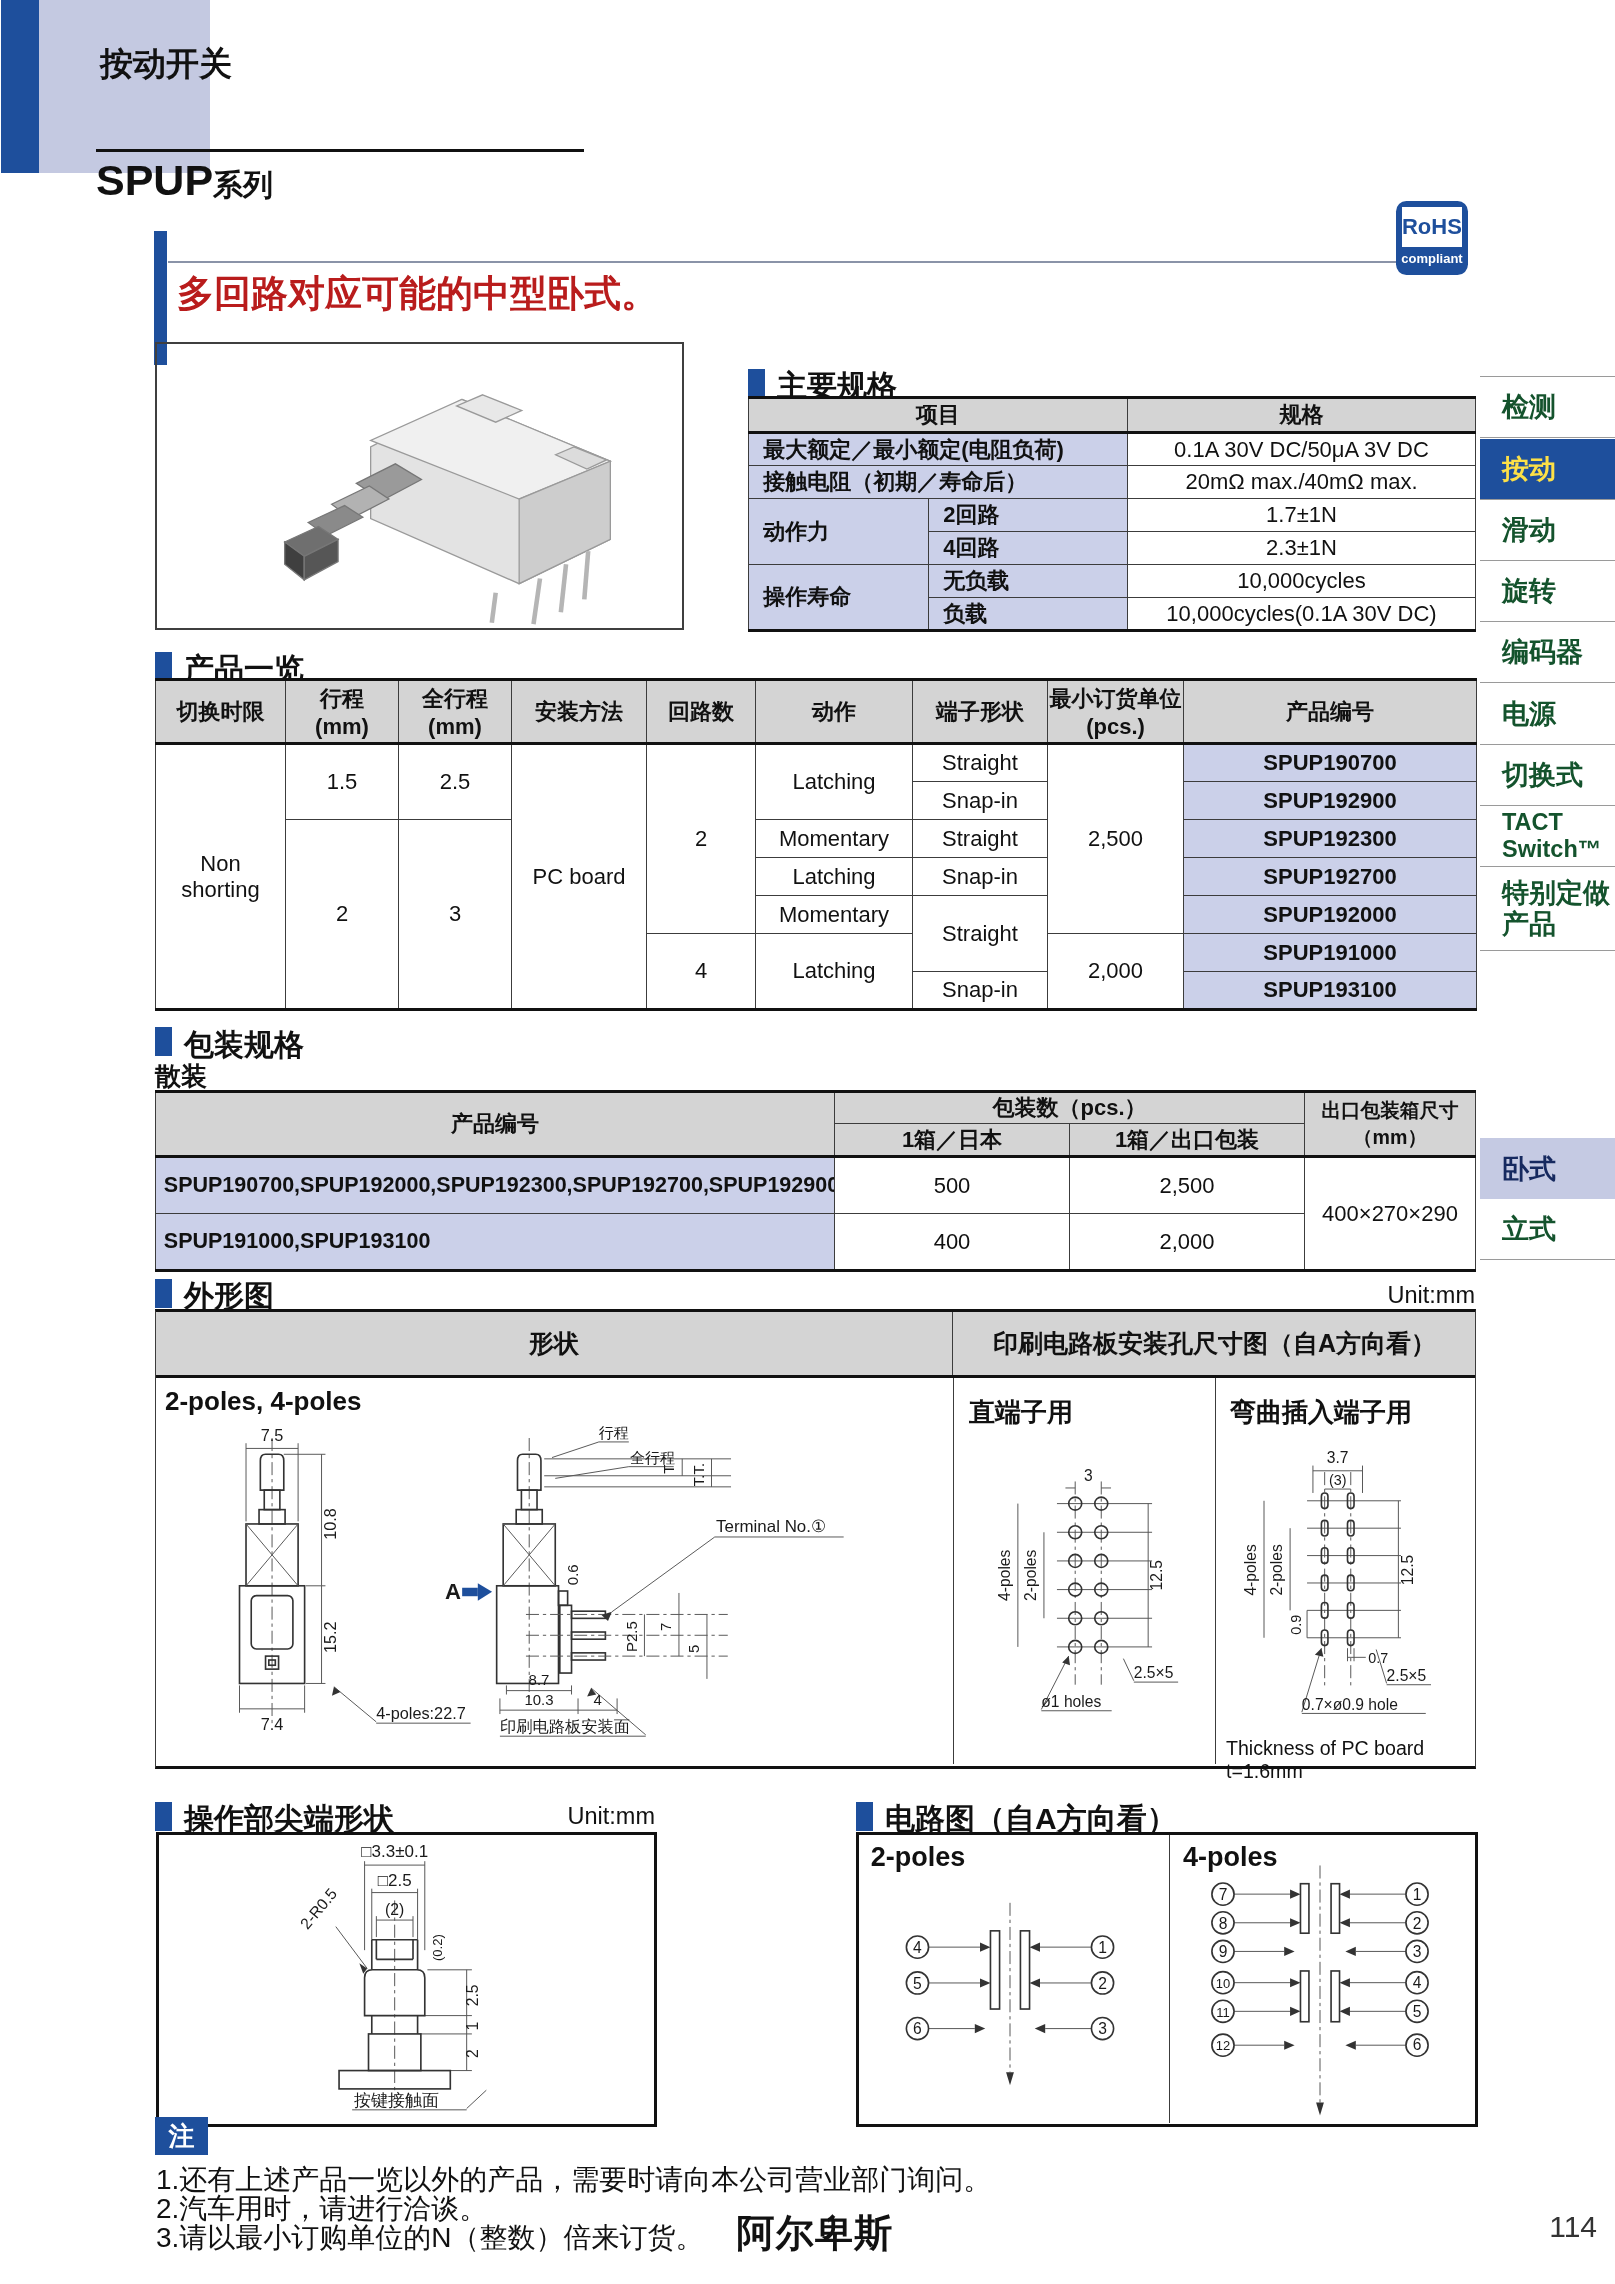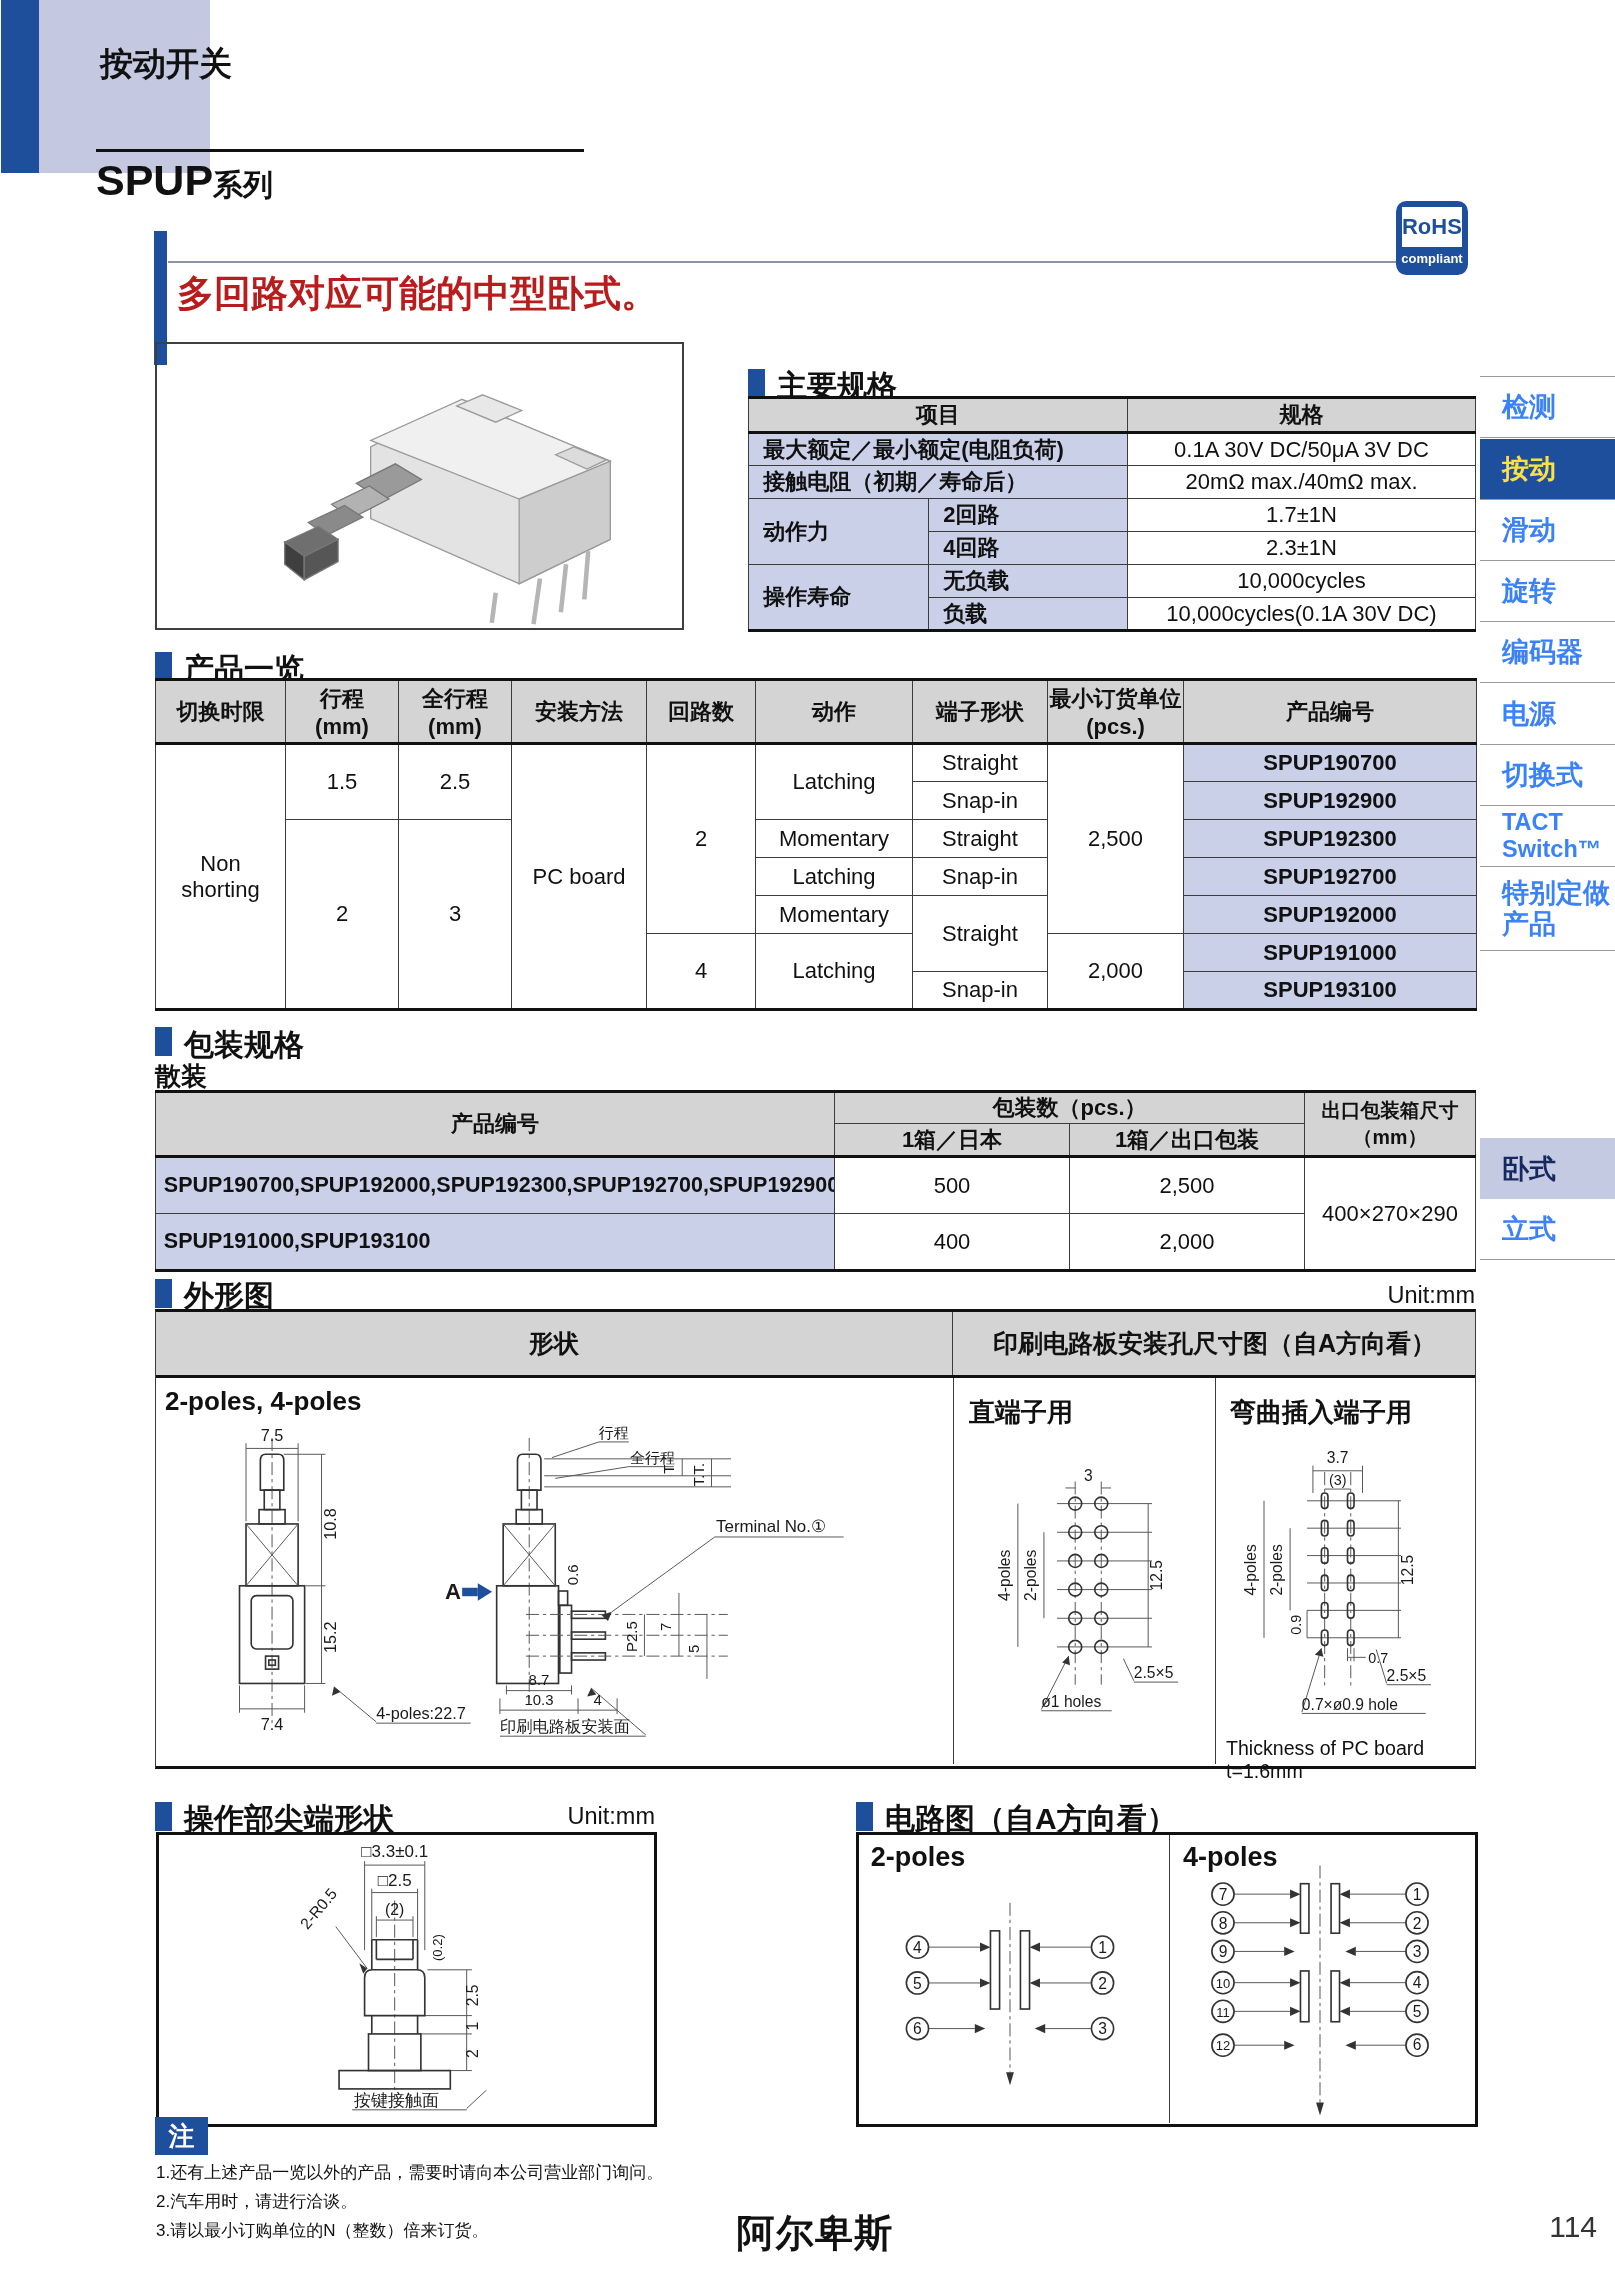--- a/index.html
+++ b/index.html
@@ -19,30 +19,30 @@
   .lav{background:#cbd0e9;}
   .b-top{border-top:3.9px solid #111 !important;}
   .b-bot{border-bottom:3.9px solid #111 !important;}
   .b-hvy{border-bottom:3.3px solid #111 !important;margin-left:16px;}
   .lft{text-align:left;padding-left:14.3px;}
   .bold{font-weight:bold;}
   .part{background:#cbd0e9;font-weight:600;}
   
   .side-item{position:absolute;left:1480px;width:136px;border-bottom:1.3px solid #9a9a9a;
              display:flex;align-items:center;padding-left:22px;box-sizing:border-box;
-             font-size:27px;font-weight:bold;color:#3b82f6;}
+             font-size:27px;font-weight:bold;color:#14532d;}
   .side-active{background:#1e4f9c;color:#fde047;}
   .side-sub-active{background:#c5cae3;color:#16295f;}
   
   svg text{font-family:"Liberation Sans",sans-serif;fill:#1a1a1a;}
   .ln{stroke:#333;stroke-width:2.5;fill:none;}
   .tn{stroke:#555;stroke-width:1.5;fill:none;}
   .dsh{stroke:#555;stroke-width:1.5;fill:none;stroke-dasharray:20 6 5 6;}
   .frame{position:absolute;border:3.3px solid #111;box-sizing:border-box;background:#fff;}
-  .note-line{position:absolute;left:156px;font-size:17px;color:#111;white-space:nowrap;}
+  .note-line{position:absolute;left:156px;font-size:28px;color:#111;white-space:nowrap;}
 </style>
 </head>
 <body>
 
 <div class="page">
 
   <div class="abs blue" style="left:1.3px;top:0;width:38px;height:173px;"></div>
   <div class="abs" style="left:39px;top:0;width:171px;height:173px;background:#c4c9e1;"></div>
   <div class="abs" style="left:100px;top:42px;font-size:33px;font-weight:bold;">按动开关</div>
   <div class="abs" style="left:96px;top:149px;width:488px;height:3.3px;background:#111;"></div>

